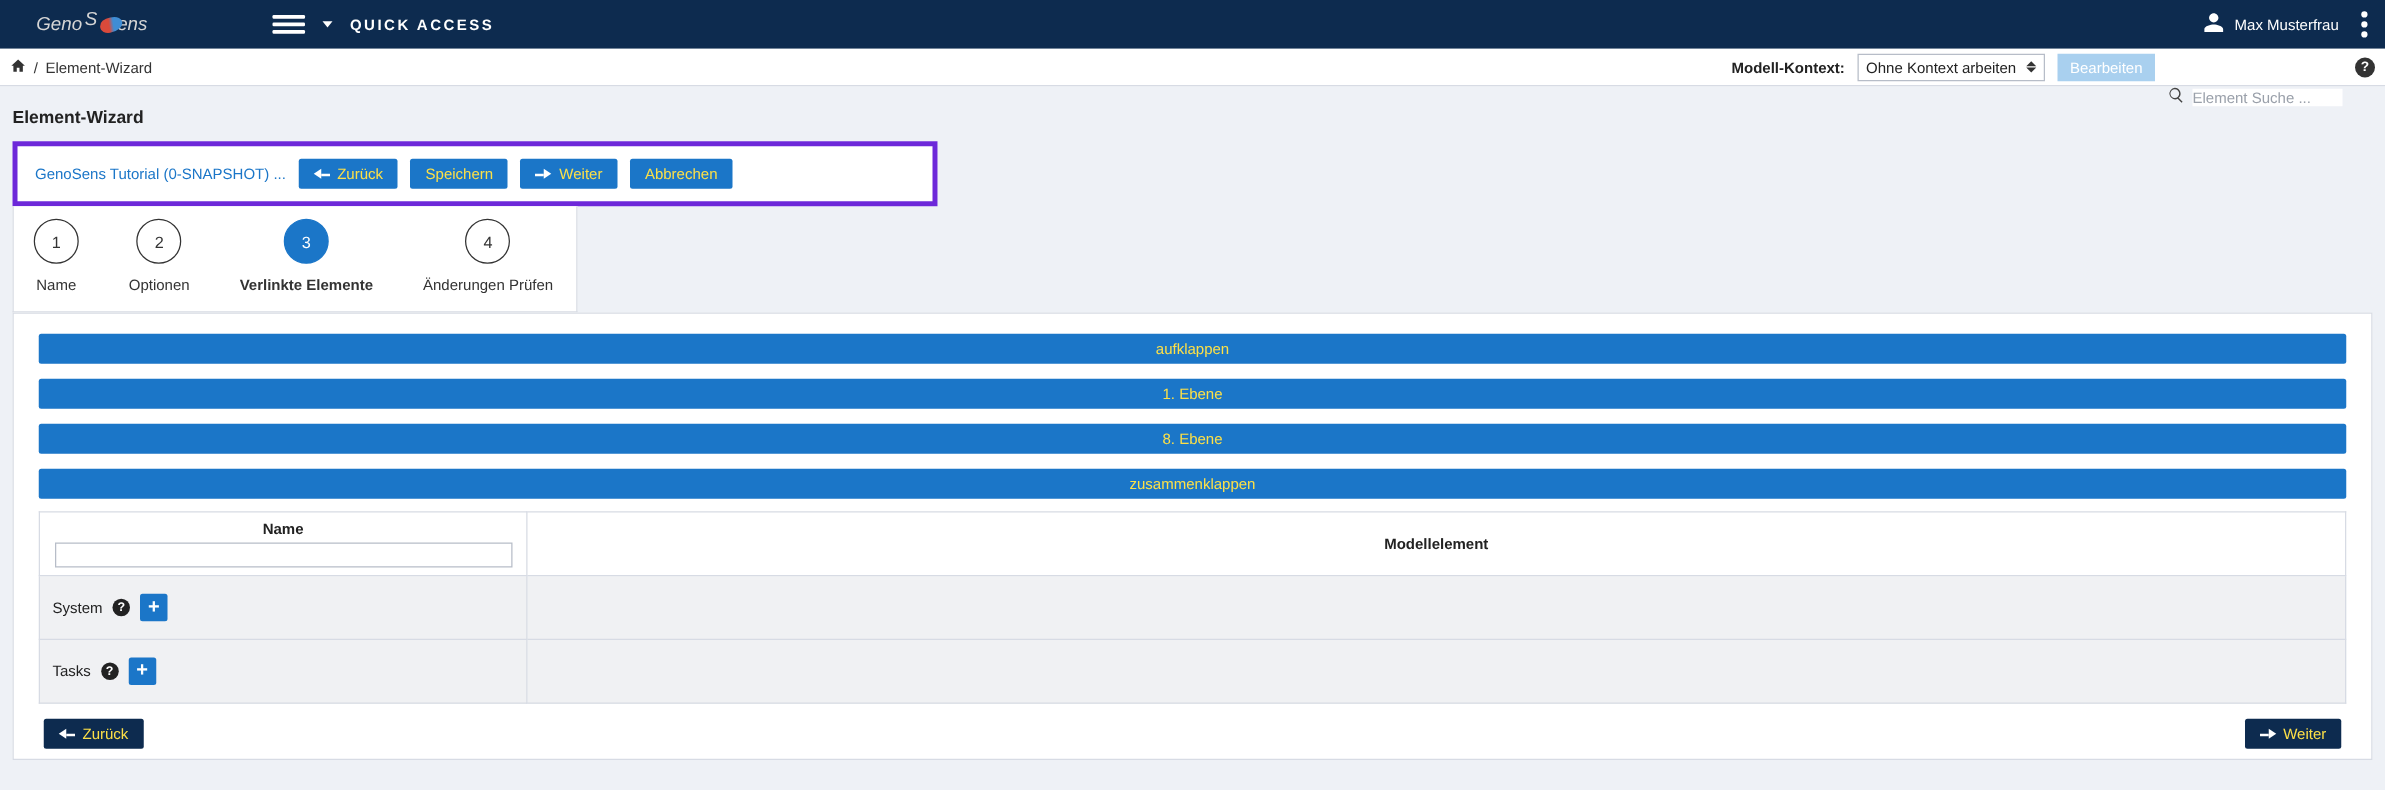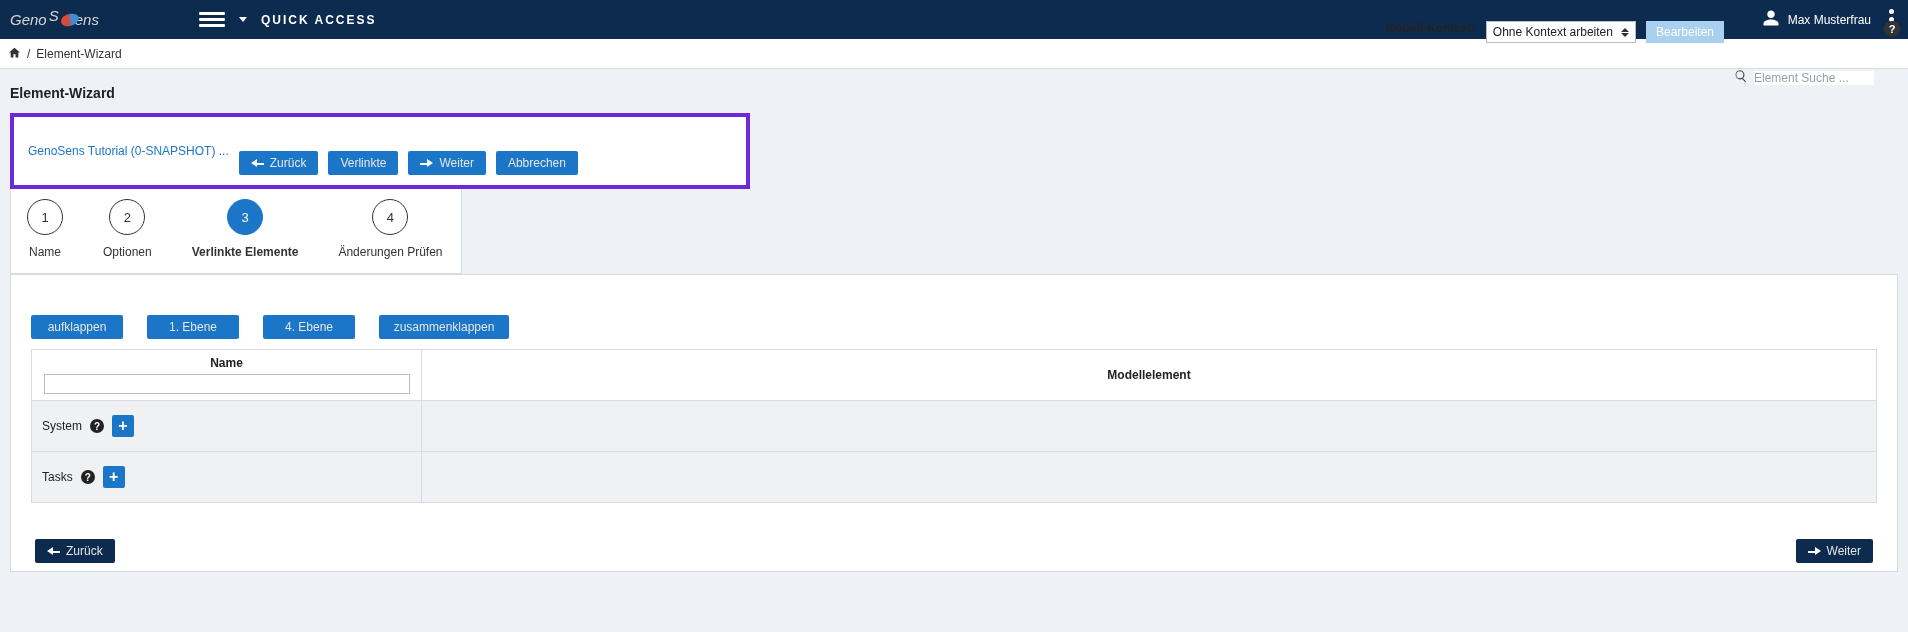--- a/index.html
+++ b/index.html
@@ -1,73 +1,73 @@
 <!DOCTYPE html>
 <html><head>
 <meta charset="utf-8">
 <style>
   * { box-sizing: border-box; margin: 0; padding: 0; }
   body { font-family: "Segoe UI", Arial, sans-serif; font-size: 13px; background: #eef1f6; color: #222; }
   
   
   .navbar { background: #0d2b4f; color: #fff; height: 39px; display: flex; align-items: center; padding: 0 10px; justify-content: space-between; }
   .navbar-left { display: flex; align-items: center; gap: 10px; }
-  .logo { font-style: italic; font-weight: 500; font-size: 15px; color: #d5d5d5; display:flex; align-items:center; gap:2px;}
+  .logo { font-style: italic; font-weight: 500; font-size: 15px; color: #d5d5d5; display:flex; align-items:center; gap:2px;margin-left:19px;}
   .logo-swoosh { display:inline-block; width:18px; height:12px; background: linear-gradient(90deg,#d94a3b 40%,#3f8dd4 60%); border-radius:50% 40% 60% 40%; transform: rotate(-8deg); }
   .hamburger { display:flex; flex-direction:column; justify-content:center; gap:3px; width:26px; height:26px; margin-left:90px; cursor:pointer;}
   .hamburger span{display:block;height:3px;background:#fff;border-radius:1px;}
   .chevron-down { width:0;height:0;border-left:4px solid transparent;border-right:4px solid transparent;border-top:5px solid #fff; display:inline-block; margin:0 4px;}
   .quick-access { font-weight:700; letter-spacing:2px; font-size:12px; color:#fff;}
   .navbar-right { display:flex; align-items:center; gap:14px;}
   .user-block{display:flex;align-items:center;gap:8px;}
   .user-ico svg{width:18px;height:18px;fill:#fff;}
   .vdots{display:flex;flex-direction:column;gap:3px;cursor:pointer;padding:4px;}
   .vdots span{width:5px;height:5px;background:#fff;border-radius:50%;}
   
   
   .subbar { background:#fff; border-bottom:1px solid #d7dbe4; height:30px; display:flex; align-items:center; padding:0 8px; justify-content:space-between; font-size:12px;}
   .breadcrumb{display:flex;align-items:center;gap:6px;color:#333;}
   .breadcrumb a{color:#333;text-decoration:none;}
   .home-ico svg{width:13px;height:13px;fill:#333;}
-  .subbar-right{display:flex;gap:10px;}
+  .subbar-right{display:flex;align-items:center;gap:10px;}
   .ctx-label{font-weight:600;color:#222;}
   .ctx-select{position:relative;display:inline-flex;align-items:center;border:1px solid #b7bdc8;height:22px;padding:0 22px 0 6px;min-width:150px;background:#fff;cursor:pointer;font-size:12px;}
   .ctx-select .sel-caret{position:absolute;right:6px;display:flex;flex-direction:column;gap:1px;}
   .ctx-select .sel-caret::before{content:"";width:0;height:0;border-left:4px solid transparent;border-right:4px solid transparent;border-bottom:4px solid #333;}
   .ctx-select .sel-caret::after{content:"";width:0;height:0;border-left:4px solid transparent;border-right:4px solid transparent;border-top:4px solid #333;}
   .btn-bearb{background:#a9d0ef;color:#fff;border:none;height:22px;padding:0 10px;font-size:12px;cursor:pointer;}
   .search-wrap{display:flex;align-items:center;gap:6px;margin-top:48px;}
   .search-wrap svg{width:14px;height:14px;fill:#444;}
   .search-input{border:none;outline:none;font-size:12px;color:#666;width:120px;}
   .search-input::placeholder{color:#9aa0aa;}
   .help-circ{width:16px;height:16px;border-radius:50%;background:#333;color:#fff;display:flex;align-items:center;justify-content:center;font-size:11px;font-weight:700;cursor:pointer;}
   
   
   .page{padding:10px;}
   .page-title{font-weight:700;font-size:14px;color:#222;margin:6px 0 12px 0;}
   
   .card{background:#fff;border:4px solid #6d28d9;}
   .top-card{width:740px;padding:10px 14px;display:flex;align-items:center;gap:10px;}
   .crumb-link{color:#1b76c8;font-size:12px;}
-  .btn{background:#1b76c8;color:#e5e5e5;border:none;height:24px;padding:0 12px;font-size:12px;cursor:pointer;display:inline-flex;align-items:center;gap:6px;border-radius:2px;margin-top:24px;}
+  .btn{background:#1b76c8;color:#fde047;border:none;height:24px;padding:0 12px;font-size:12px;cursor:pointer;display:inline-flex;align-items:center;gap:6px;border-radius:2px;}
   .btn .arr-l::before{content:"";display:inline-block;width:0;height:0;border-top:4px solid transparent;border-bottom:4px solid transparent;border-right:6px solid #fff;margin-right:2px;}
   .btn .arr-l::after{content:"";display:inline-block;height:2px;width:7px;background:#fff;vertical-align:middle;margin-left:-2px;}
   .btn .arr-r::before{content:"";display:inline-block;height:2px;width:7px;background:#fff;vertical-align:middle;margin-right:-2px;}
   .btn .arr-r::after{content:"";display:inline-block;width:0;height:0;border-top:4px solid transparent;border-bottom:4px solid transparent;border-left:6px solid #fff;margin-left:2px;}
   
   
   .steps-card{width:452px;background:#fff;border:1px solid #d7dbe4;border-top:none;padding:10px 16px 14px;display:flex;gap:40px;}
   .step{display:flex;flex-direction:column;align-items:center;gap:10px;font-size:12px;color:#333;cursor:pointer;}
   .step-circle{width:36px;height:36px;border-radius:50%;border:1.5px solid #333;display:flex;align-items:center;justify-content:center;font-size:13px;}
   .step.active .step-circle{background:#1b76c8;border-color:#1b76c8;color:#fff;}
   .step.active .step-label{font-weight:700;}
   
   
   .main-panel{background:#fff;border:1px solid #d7dbe4;margin-top:0;padding:16px 20px 8px;}
-  .btn-row{display:flex;gap:24px;margin-bottom:10px;}
+  .btn-row{display:flex;gap:12px;margin-bottom:10px;flex-direction:column;}
   .btn-wide{min-width:92px;justify-content:center;}
   
   table.linked{width:100%;border-collapse:collapse;border:1px solid #d7dbe4;}
   table.linked th{background:#fff;border:1px solid #d7dbe4;padding:6px 8px;font-size:12px;font-weight:700;text-align:center;}
   table.linked th.name-col{width:390px;}
   table.linked td{border:1px solid #d7dbe4;padding:14px 10px;background:#f0f1f3;font-size:12px;vertical-align:middle;}
   .filter-input{width:100%;max-width:366px;height:20px;border:1px solid #b7bdc8;padding:0 4px;font-size:12px;margin-top:4px;}
   .row-flex{display:flex;align-items:center;gap:8px;}
   .q-badge{width:14px;height:14px;border-radius:50%;background:#222;color:#fff;display:inline-flex;align-items:center;justify-content:center;font-size:10px;font-weight:700;cursor:pointer;}
   .plus-btn{width:22px;height:22px;background:#1b76c8;color:#fff;border:none;font-size:16px;font-weight:700;line-height:1;cursor:pointer;border-radius:2px;display:inline-flex;align-items:center;justify-content:center;}
@@ -144,21 +144,21 @@
 <div class="page">
   <div class="page-title">Element-Wizard</div>
 
   <div class="card top-card">
     <span class="crumb-link">GenoSens Tutorial (0-SNAPSHOT) ...</span>
     <button class="btn">
         <span class="arr-l"></span>
         <span>Zurück</span>
       </button>
     <button class="btn">
-        <span>Verlinkte</span>
+        <span>Speichern</span>
       </button>
     <button class="btn">
         <span class="arr-r"></span>
         <span>Weiter</span>
       </button>
     <button class="btn">
         <span>Abbrechen</span>
       </button>
   </div>
 
@@ -178,21 +178,21 @@
     <div class="step">
       <div class="step-circle">4</div>
       <div class="step-label">Änderungen Prüfen</div>
     </div>
   </div>
 
   <div class="main-panel">
     <div class="btn-row">
       <button class="btn btn-wide">aufklappen</button>
       <button class="btn btn-wide">1. Ebene</button>
-      <button class="btn btn-wide">4. Ebene</button>
+      <button class="btn btn-wide">8. Ebene</button>
       <button class="btn" style="min-width:130px;justify-content:center;">zusammenklappen</button>
     </div>
 
     <table class="linked">
       <thead>
         <tr>
           <th class="name-col">
             <div>Name</div>
             <input class="filter-input" type="text" style="">
           </th>

